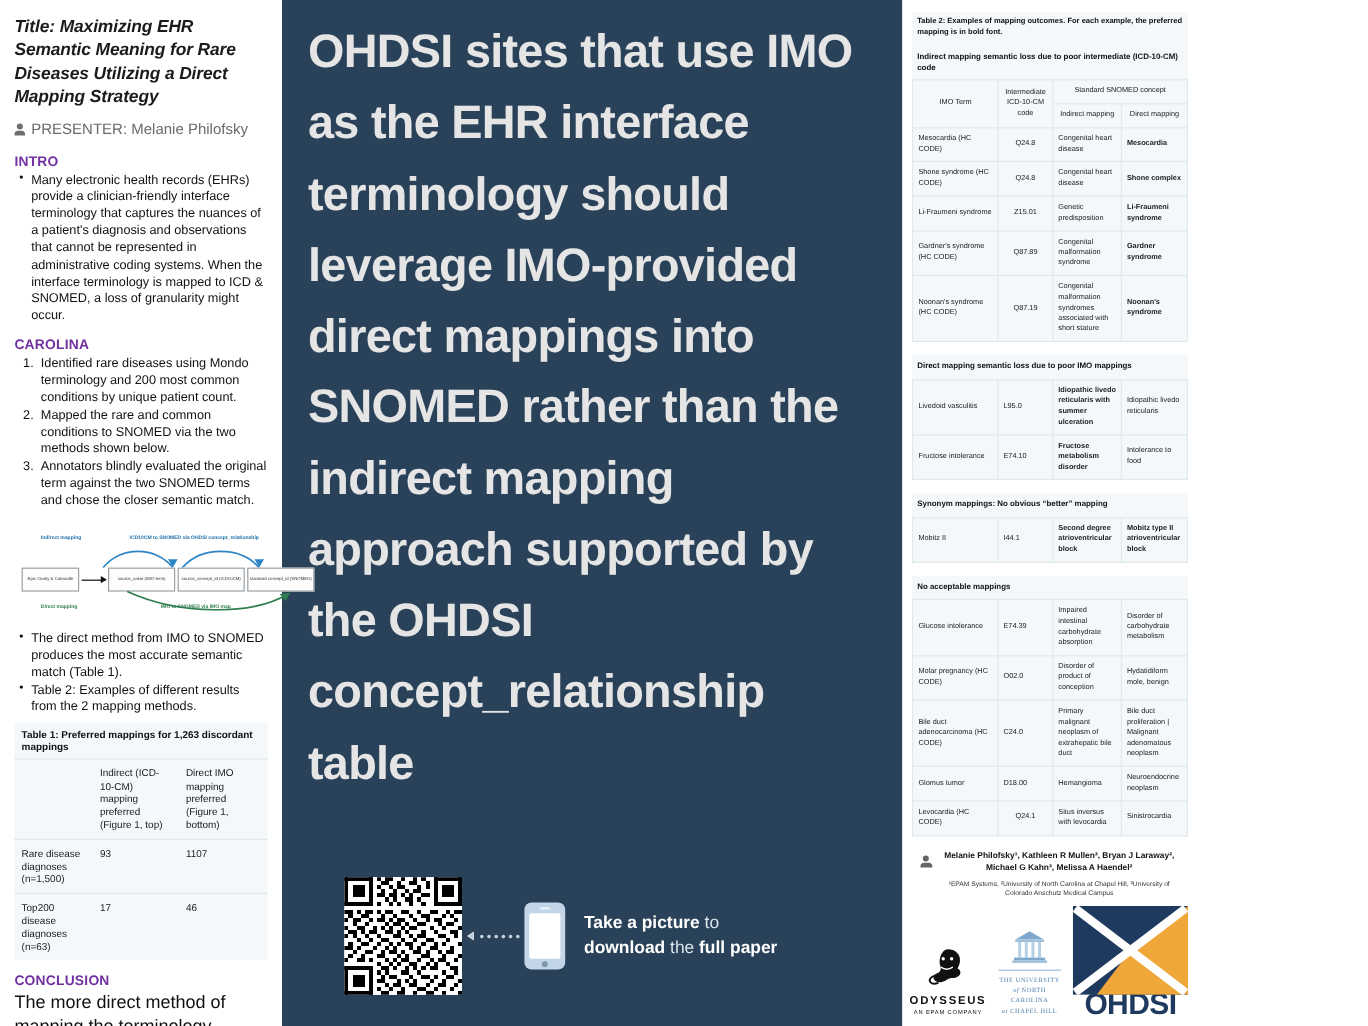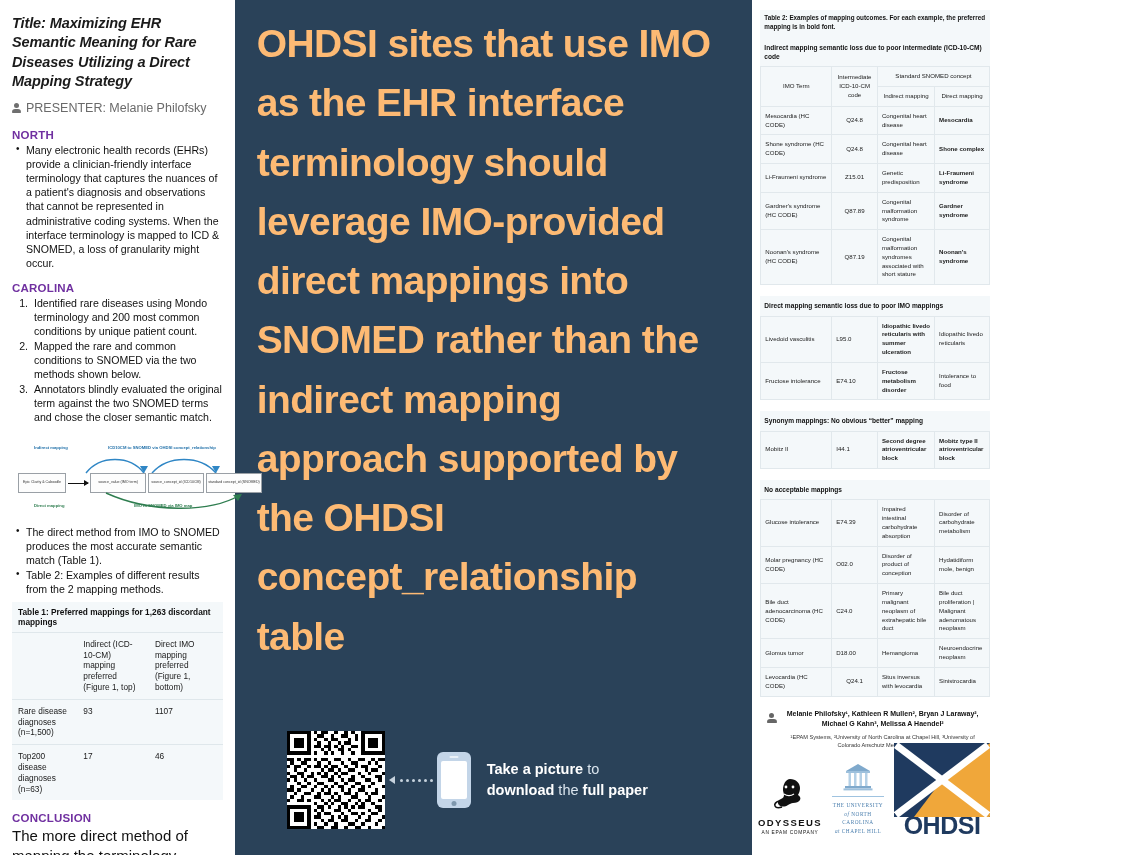--- a/index.html
+++ b/index.html
@@ -48,21 +48,21 @@
                 border-top:1px solid #dfe7eb;line-height:1.3;text-align:left;font-weight:normal;}
   .t1 .c0{width:31%;}
   .t1 .c1{width:34%;}
 
   .concl{margin-top:12px;}
   .concl p{font-size:15px;line-height:1.3;color:#111;margin:0;}
 
   
   .center-col{width:592px;height:855px;background:#2a4259;box-sizing:border-box;
               padding:14px 26px 0 22px;display:flex;flex-direction:column;}
-  .headline{color:#fdba74;font-weight:bold;font-size:39px;line-height:1.52;letter-spacing:-0.6px;
+  .headline{color:#e5e5e5;font-weight:bold;font-size:39px;line-height:1.52;letter-spacing:-0.6px;
             margin:0;flex:1 1 auto;}
   .cta{display:flex;align-items:center;gap:0;padding:0 0 26px 30px;}
   .qr{width:98px;height:98px;background:#fff;padding:0;flex:none;display:block;}
   .dots{width:52px;display:flex;align-items:center;justify-content:center;gap:3px;flex:none;}
   .dots .dash{width:3px;height:3px;background:#c6d2dd;border-radius:50%;}
   .dots .head{width:0;height:0;border-right:6px solid #c6d2dd;border-top:4px solid transparent;
               border-bottom:4px solid transparent;margin-right:2px;}
   .phone{width:34px;height:56px;border-radius:6px;background:#c3d5e8;flex:none;
          position:relative;margin-right:16px;}
   .phone .screen{position:absolute;left:4px;top:9px;right:4px;bottom:9px;background:#fff;border-radius:2px;}
@@ -89,21 +89,21 @@
 
   .authors{display:flex;gap:6px;align-items:flex-start;padding:12px 8px 0 6px;}
   .auth-icon{width:11px;height:12px;position:relative;flex:none;margin-top:4px;}
   .auth-icon:before{content:"";position:absolute;left:3px;top:0;width:5px;height:5px;border-radius:50%;background:#666;}
   .auth-icon:after{content:"";position:absolute;left:0.5px;top:6px;width:10px;height:4px;border-radius:4px 4px 1px 1px;background:#666;}
   .auth-block{flex:1;text-align:center;}
   .auth-names{font-size:7px;font-weight:bold;color:#111;line-height:1.5;}
   .auth-aff{font-size:5.6px;color:#333;line-height:1.5;margin-top:3px;}
 
   .logos{display:flex;align-items:flex-end;justify-content:flex-end;gap:10px;
-         position:absolute;left:8px;right:6px;bottom:12px;height:104px;}
+         position:absolute;left:8px;right:6px;bottom:0;height:104px;}
   .logo-odys{width:72px;text-align:center;padding-bottom:8px;}
   .odys-face{width:40px;height:36px;margin:0 auto 4px auto;position:relative;}
   .odys-name{font-size:9.5px;font-weight:bold;letter-spacing:1.4px;color:#111;}
   .odys-sub{font-size:4.8px;letter-spacing:.7px;color:#111;margin-top:2px;}
   .logo-unc{width:74px;text-align:center;padding-bottom:8px;}
   .unc-well{width:34px;height:30px;margin:0 auto 3px auto;position:relative;}
   .unc-rule{width:52px;height:1px;background:#9fc3e0;margin:3px auto 4px auto;}
   .unc-t{font-size:5.3px;letter-spacing:.5px;color:#4b7fae;line-height:1.6;font-family:"Liberation Serif",serif;}
   .unc-t i{font-style:italic;}
   .logo-ohdsi{width:104px;padding-bottom:3px;}
@@ -118,21 +118,21 @@
 
   <div class="left-col">
 
     <div class="poster-title">Title: Maximizing EHR Semantic Meaning for Rare Diseases Utilizing a Direct Mapping Strategy</div>
 
     <div class="presenter-row">
       <span class="person-icon"></span>
       <span class="presenter-text">PRESENTER: Melanie Philofsky</span>
     </div>
 
-    <div class="sec-head">NORTH</div>
+    <div class="sec-head">INTRO</div>
     <ul class="b body-txt">
       <li>Many electronic health records (EHRs) provide a clinician-friendly interface terminology that captures the nuances of a patient's diagnosis and observations that cannot be represented in administrative coding systems. When the interface terminology is mapped to ICD &amp; SNOMED, a loss of granularity might occur.</li>
     </ul>
 
     <div class="sec-head" style="margin-top:12px">CAROLINA</div>
     <ol class="b body-txt">
       <li>Identified rare diseases using Mondo terminology and 200 most common conditions by unique patient count.</li>
       <li>Mapped the rare and common conditions to SNOMED via the two methods shown below.</li>
       <li>Annotators blindly evaluated the original term against the two SNOMED terms and chose the closer semantic match.</li>
     </ol>

